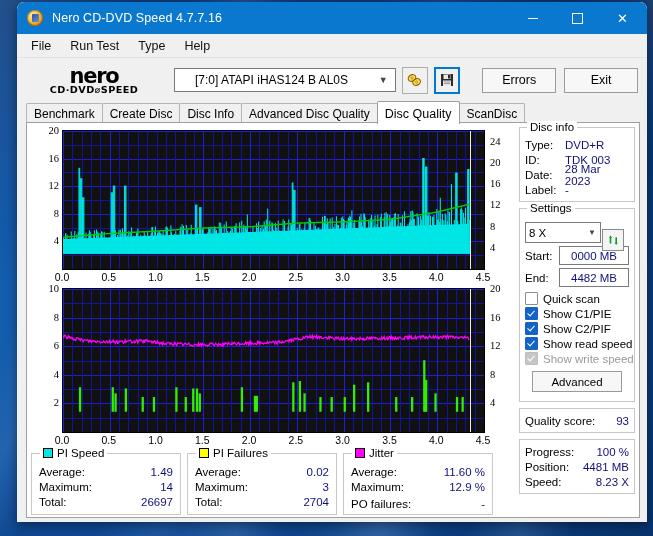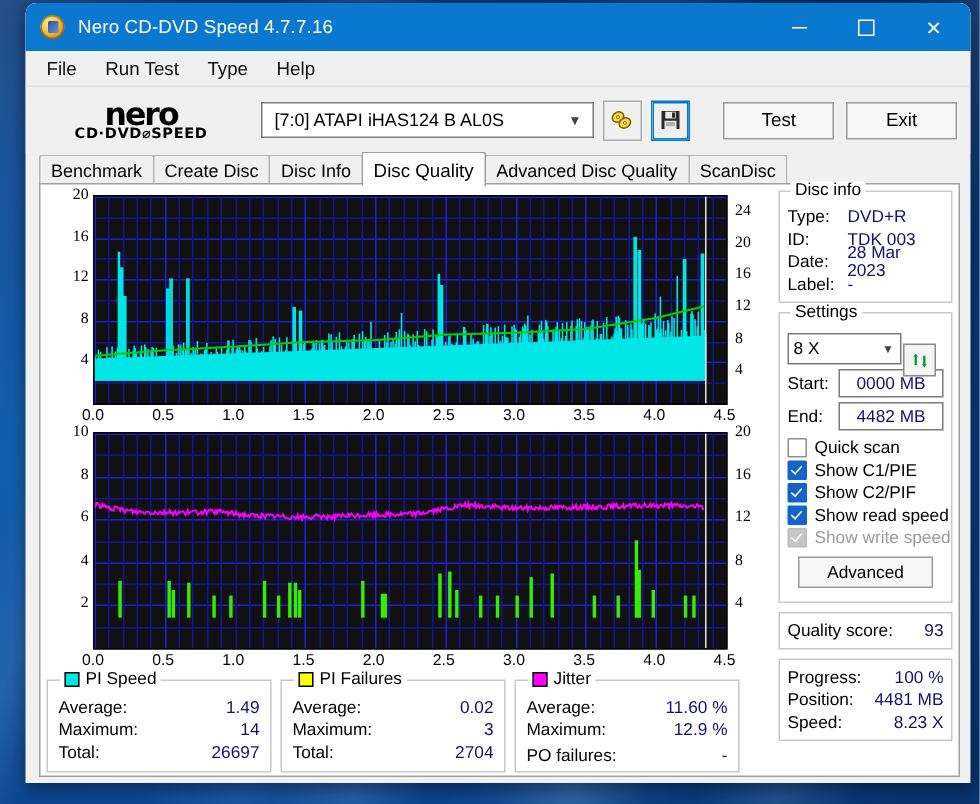--- a/index.html
+++ b/index.html
@@ -84,21 +84,21 @@
   #logo .l2{
     font-family:"DejaVu Sans",sans-serif;font-weight:bold;font-size:9.5px;
     letter-spacing:.4px;color:#000;text-align:center;margin-top:-2px;
     transform:scaleX(1.02);
   }
   #drivebox{
     margin-left:21px;width:218px;height:22px;background:#fff;
     border:1px solid #7a7a7a;display:flex;align-items:center;
     font-size:12px;color:#000;padding:0 4px;position:relative;
   }
-  #drivebox .dv{margin-left:4px;}
+  #drivebox .dv{margin-left:16px;}
   #drivebox .cv{position:absolute;right:7px;color:#444;font-size:9px;}
   .tbtn{
     width:25px;height:25px;margin-left:6px;background:#f0f0f0;
     border:1px solid #adadad;display:flex;align-items:center;justify-content:center;
   }
   #tb-save{border:1px solid #0078d4;box-shadow:0 0 0 1px #0078d4 inset;}
   .bigbtn{
     height:23px;width:74px;background:#f7f7f7;border:1px solid #9a9a9a;
     font-size:12.5px;color:#000;display:flex;align-items:center;justify-content:center;
   }
@@ -269,30 +269,30 @@
     <div class="tbtn" id="tb-save">
       <svg width="14" height="14" viewBox="0 0 14 14">
         <rect x="1" y="1" width="12" height="12" fill="#2b2b2b"></rect>
         <rect x="3.5" y="1.5" width="7" height="4.5" fill="#e8e8e8"></rect>
         <rect x="8" y="2" width="2" height="3.5" fill="#2b2b2b"></rect>
         <rect x="3" y="7.5" width="8" height="5.5" fill="#e8e8e8"></rect>
         <rect x="4" y="8.6" width="6" height="0.8" fill="#8a8a8a"></rect>
         <rect x="4" y="10" width="6" height="0.8" fill="#8a8a8a"></rect>
       </svg>
     </div>
-    <div class="bigbtn" id="btn-start">Test</div>
+    <div class="bigbtn" id="btn-start">Errors</div>
     <div class="bigbtn" id="btn-exit">Exit</div>
   </div>
 
   <div id="tabstrip">
     <div class="tab">Benchmark</div>
     <div class="tab">Create Disc</div>
     <div class="tab">Disc Info</div>
+    <div class="tab">Advanced Disc Quality</div>
     <div class="tab active">Disc Quality</div>
-    <div class="tab">Advanced Disc Quality</div>
     <div class="tab">ScanDisc</div>
   </div>
 
   <div id="content">
 
     <div class="chartwrap" id="chart1">
       <div class="axis-y" id="c1-y">
           <span style="top: 113.4px;">4</span>
           <span style="top: 85.8px;">8</span>
           <span style="top: 58.2px;">12</span>

